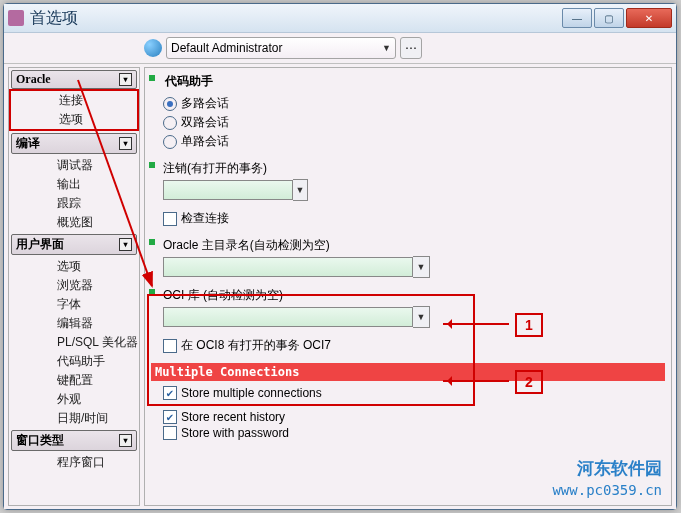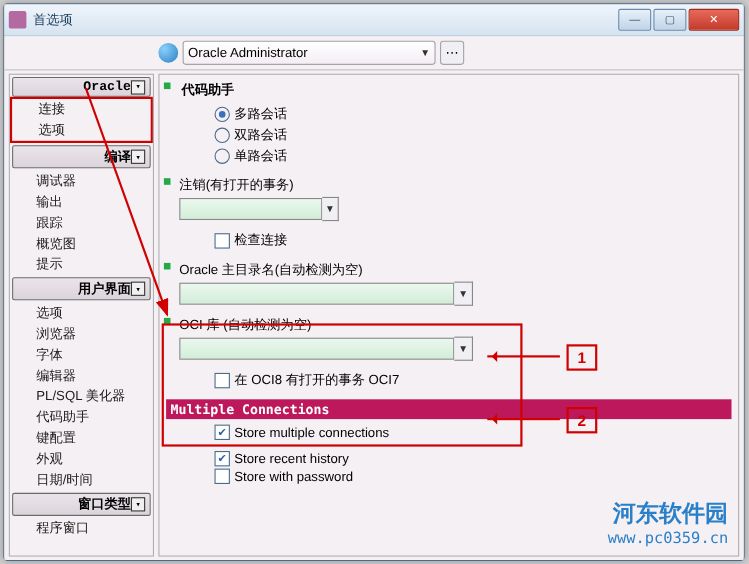--- a/index.html
+++ b/index.html
@@ -33,21 +33,21 @@
   }
   .titlebar .icon {
     width: 16px; height: 16px;
     background: #b46aa0;
     border-radius: 2px;
     margin-right: 6px;
   }
   .titlebar .title {
     flex: 1;
     color: #1a3a5a;
-    font-size: 12px;
+    font-size: 16px;
   }
   .winbtns { display: flex; gap: 2px; }
   .winbtn {
     width: 28px; height: 18px;
     border: 1px solid #6a8aaa;
     background: linear-gradient(#e8f0fa,#c0d4e8);
     border-radius: 2px;
     display: flex; align-items: center; justify-content: center;
     font-size: 10px;
     color: #30506a;
@@ -105,31 +105,32 @@
     overflow: hidden;
     font-size: 12px;
   }
   .side-head {
     background: linear-gradient(#eae4ea,#dcd4dc);
     border: 1px solid #6a6a6a;
     border-radius: 2px;
     margin: 2px;
     padding: 1px 4px;
     font-weight: bold;
-    font-family: Liberation Mono, monospace;
-    display:flex;justify-content:flex-end;align-items:center;
+    font-family: Liberation Serif, serif;
+    display:flex;justify-content:space-between;align-items:center;
   }
   .side-head .sq {
     width:11px;height:11px;border:1px solid #333;background:#f0f0f0;
     display:flex;align-items:center;justify-content:center;font-size:8px;
   }
   .side-item {
     padding: 1px 0 1px 24px;
     color: #202020;
     white-space: nowrap;
+    margin-left: 24px;
   }
   .side-box {
     border: 2px solid #d00000;
     margin: -2px 0 2px 0;
   }
   .content {
     flex: 1;
     margin: 3px 4px 3px 4px;
     border: 1px solid #b0b0b0;
     background: #f5f0f4;
@@ -146,21 +147,20 @@
   }
   .sec-title::before {
     content:"";
     position:absolute;
     left:-10px; top:4px;
     width:6px;height:6px;background:#22aa44;
   }
   .radio-row, .check-row {
     display:flex;align-items:center;gap:4px;
     padding: 1px 0 1px 4px;
-    margin-left: 32px;
   }
   .radio {
     width:12px;height:12px;border:1px solid #4a6a8a;border-radius:50%;
     display:inline-flex;align-items:center;justify-content:center;
   }
   .radio.sel::after{content:"";width:6px;height:6px;background:#3a70c0;border-radius:50%;}
   .check {
     width:12px;height:12px;border:1px solid #4a6a8a;background:#fff;
     display:inline-flex;align-items:center;justify-content:center;font-size:10px;color:#2a60a0;
   }
@@ -182,21 +182,21 @@
     border: 1px solid #888;
   }
   .dropdown .dd-btn {
     width: 16px; height: 20px;
     border:1px solid #888;border-left:none;
     background:#f0f0f4;
     display:flex;align-items:center;justify-content:center;font-size:9px;
   }
   .dropdown .dd-btn.narrow { width:14px; }
   .bluebar {
-    background: #be185d;
+    background: #ef4444;
     color: #fff;
     font-family: Consolas, monospace;
     font-weight: bold;
     padding: 2px 4px;
     margin: 1px 6px 4px 6px;
   }
   .redbox {
     position:absolute;
     border: 2px solid #d00000;
     pointer-events:none;
@@ -215,42 +215,42 @@
   }
   .arrow::after{
     content:"";position:absolute;left:-1px;top:-4px;
     border:5px solid transparent;border-right-color:#d00000;
   }
   .watermark {
     position:absolute;right:14px;bottom:10px;
     color:#2a80c8;font-family:Consolas,monospace;font-size:14px;
     text-align:right;line-height:1.3;
   }
-  .watermark .ch { font-family:Liberation Serif, serif;font-size:21px;font-weight:bold; }
+  .watermark .ch { font-family:Liberation Mono, monospace;font-size:17px;font-weight:bold; }
   .tri { font-size:9px; color:#333; }
 </style>
 </head>
 <body>
 
 <div class="window">
   <div class="titlebar">
     <div class="icon"></div>
     <div class="title">首选项</div>
     <div class="winbtns">
       <div class="winbtn">—</div>
       <div class="winbtn">▢</div>
       <div class="winbtn close">✕</div>
     </div>
   </div>
 
   <div class="body">
     <div class="topbar">
       <div class="geo"></div>
       <div class="combo">
-        <span>Oracle Administrator</span>
+        <span>Default Administrator</span>
         <span class="tri">▼</span>
       </div>
       <div class="ellipsis">⋯</div>
     </div>
 
     <div class="main">
       <div class="sidebar">
         <div class="side-head">
           <span>Oracle</span>
           <span class="sq">▾</span>
@@ -260,21 +260,20 @@
           <div class="side-item">选项</div>
         </div>
         <div class="side-head">
           <span>编译</span>
           <span class="sq">▾</span>
         </div>
         <div class="side-item">调试器</div>
         <div class="side-item">输出</div>
         <div class="side-item">跟踪</div>
         <div class="side-item">概览图</div>
-        <div class="side-item">提示</div>
         <div class="side-head">
           <span>用户界面</span>
           <span class="sq">▾</span>
         </div>
         <div class="side-item">选项</div>
         <div class="side-item">浏览器</div>
         <div class="side-item">字体</div>
         <div class="side-item">编辑器</div>
         <div class="side-item">PL/SQL 美化器</div>
         <div class="side-item">代码助手</div>

